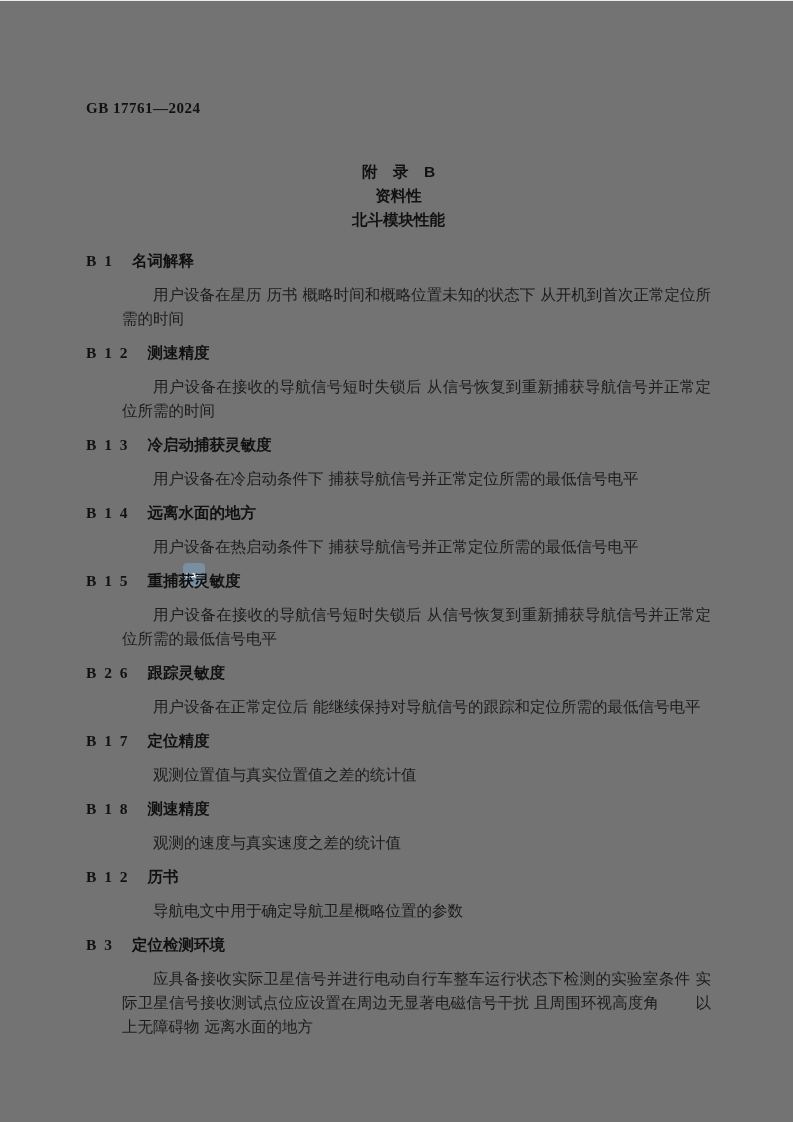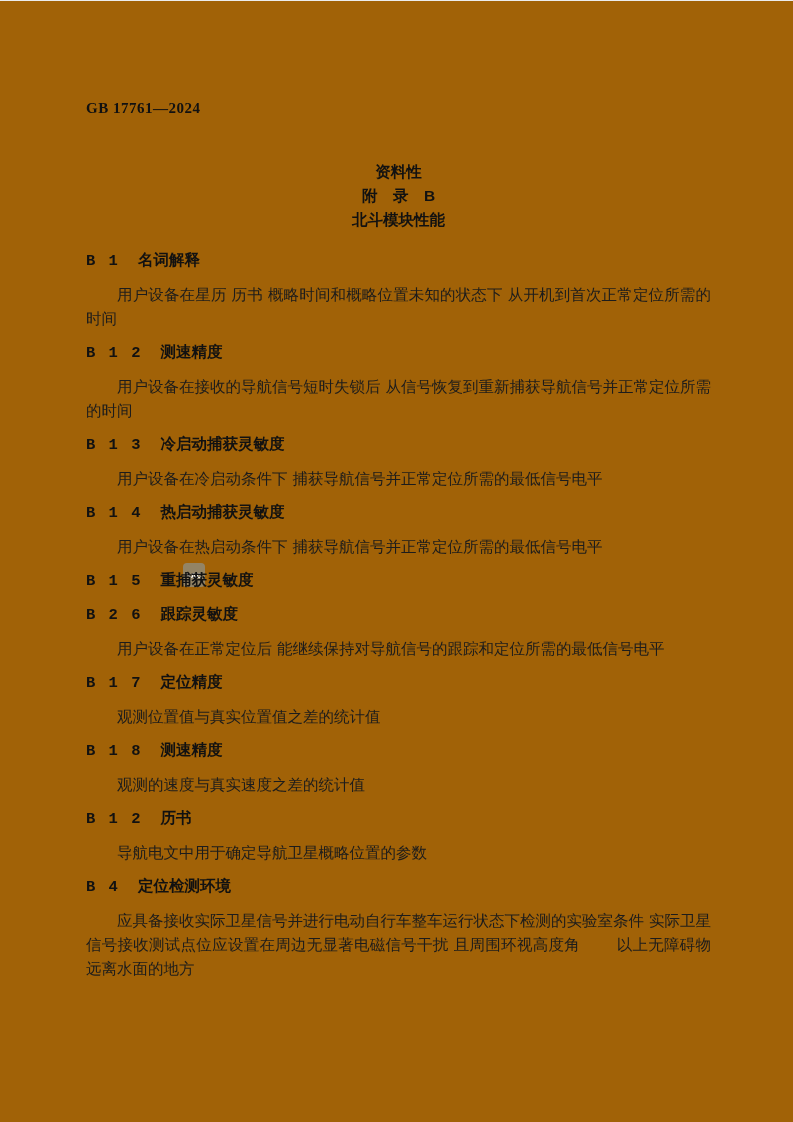--- a/index.html
+++ b/index.html
@@ -1,21 +1,21 @@
 <!DOCTYPE html>
 <html><head>
 <meta charset="utf-8">
 <style>
   * { margin: 0; padding: 0; box-sizing: border-box; }
   html, body { background: #ffffff; }
   .page {
     position: relative;
     width: 793px;
     height: 1122px;
-    background: #a16207;
+    background: #737373;
     border-top: 1px solid #ececec;
     overflow: hidden;
     font-family: "DejaVu Serif", serif;
     color: #1a1a1a;
   }
   .content {
     position: absolute;
     left: 86px;
     right: 82px;
     top: 95px;
@@ -36,21 +36,21 @@
     color: #111;
   }
   .title-block .tline {
     font-size: 15.5px;
     line-height: 24px;
   }
   .sections {
     margin-top: 17px;
   }
   .sec-heading {
-    font-family: Liberation Mono, monospace;
+    font-family: Liberation Serif, serif;
     font-weight: bold;
     font-size: 15.5px;
     line-height: 24px;
     margin-bottom: 10px;
     color: #111;
     position: relative;
     z-index: 2;
   }
   .sec-heading .sec-label {
     display: inline-block;
@@ -59,20 +59,21 @@
   }
   .sec-paragraph {
     font-size: 15.5px;
     line-height: 24px;
     margin-bottom: 10px;
     text-indent: 2em;
     text-align: justify;
     color: #1c1c1c;
     position: relative;
     z-index: 2;
+    margin-left: 36px;
   }
   .watermark {
     position: absolute;
     left: 183px;
     top: 562px;
     width: 22px;
     height: 24px;
     background: rgba(130, 175, 218, 0.45);
     border-radius: 4px;
     z-index: 1;
@@ -91,39 +92,40 @@
 </head>
 <body>
 
 <div class="page">
   <div class="watermark">
     <span>SAC</span>
   </div>
   <div class="content">
     <div class="doc-header">GB 17761—2024</div>
     <div class="title-block">
+      <div class="tline">附　录　B</div>
       <div class="tline">资料性</div>
-      <div class="tline">附　录　B</div>
       <div class="tline">北斗模块性能</div>
     </div>
     <div class="sections" id="sections">
         <div class="sec-heading"><span class="sec-label">B 1</span><span>名词解释</span></div>
         <div class="sec-paragraph">用户设备在星历 历书 概略时间和概略位置未知的状态下 从开机到首次正常定位所需的时间</div>
         <div class="sec-heading"><span class="sec-label">B 1 2</span><span>测速精度</span></div>
         <div class="sec-paragraph">用户设备在接收的导航信号短时失锁后 从信号恢复到重新捕获导航信号并正常定位所需的时间</div>
         <div class="sec-heading"><span class="sec-label">B 1 3</span><span>冷启动捕获灵敏度</span></div>
         <div class="sec-paragraph">用户设备在冷启动条件下 捕获导航信号并正常定位所需的最低信号电平</div>
-        <div class="sec-heading"><span class="sec-label">B 1 4</span><span>热启动捕获灵敏度</span></div>
+        <div class="sec-heading"><span class="sec-label">B 1 4</span><span>远离水面的地方</span></div>
         <div class="sec-paragraph">用户设备在热启动条件下 捕获导航信号并正常定位所需的最低信号电平</div>
         <div class="sec-heading"><span class="sec-label">B 1 5</span><span>重捕获灵敏度</span></div>
+        <div class="sec-paragraph">用户设备在接收的导航信号短时失锁后 从信号恢复到重新捕获导航信号并正常定位所需的最低信号电平</div>
         <div class="sec-heading"><span class="sec-label">B 2 6</span><span>跟踪灵敏度</span></div>
         <div class="sec-paragraph">用户设备在正常定位后 能继续保持对导航信号的跟踪和定位所需的最低信号电平</div>
         <div class="sec-heading"><span class="sec-label">B 1 7</span><span>定位精度</span></div>
         <div class="sec-paragraph">观测位置值与真实位置值之差的统计值</div>
         <div class="sec-heading"><span class="sec-label">B 1 8</span><span>测速精度</span></div>
         <div class="sec-paragraph">观测的速度与真实速度之差的统计值</div>
         <div class="sec-heading"><span class="sec-label">B 1 2</span><span>历书</span></div>
         <div class="sec-paragraph">导航电文中用于确定导航卫星概略位置的参数</div>
-        <div class="sec-heading"><span class="sec-label">B 4</span><span>定位检测环境</span></div>
+        <div class="sec-heading"><span class="sec-label">B 3</span><span>定位检测环境</span></div>
         <div class="sec-paragraph">应具备接收实际卫星信号并进行电动自行车整车运行状态下检测的实验室条件 实际卫星信号接收测试点位应设置在周边无显著电磁信号干扰 且周围环视高度角　　 以上无障碍物 远离水面的地方</div>
       </div>
   </div>
 </div>
 
 </body></html>

